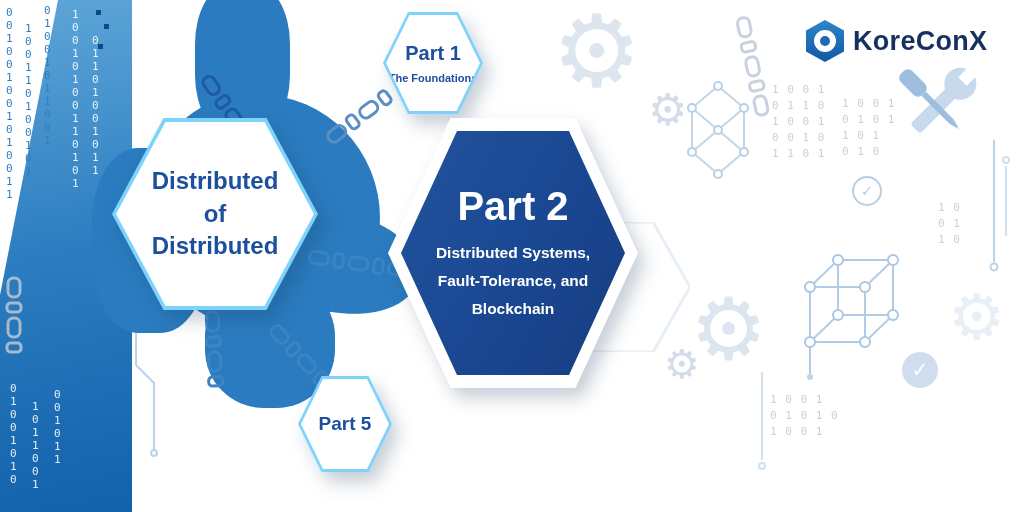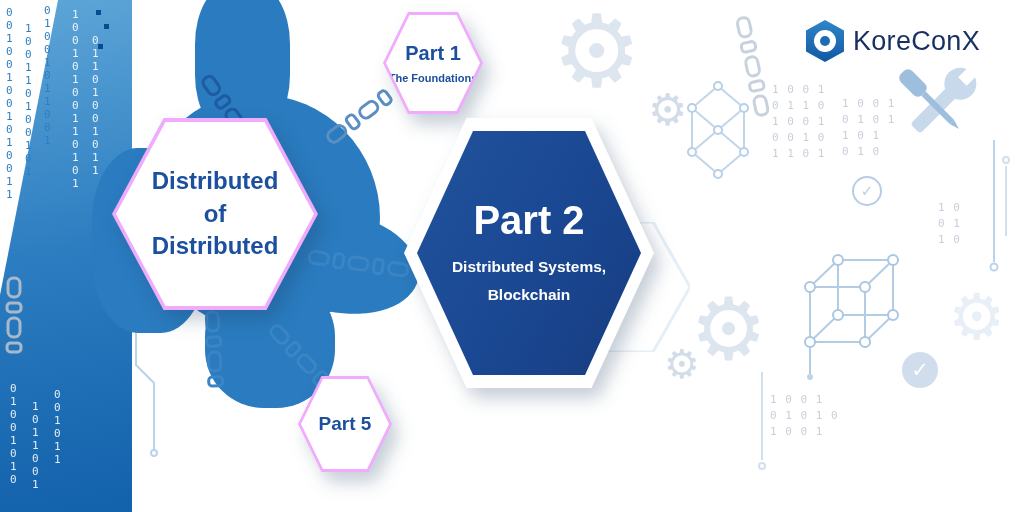--- a/index.html
+++ b/index.html
@@ -25,21 +25,21 @@
   
   .chain{position:absolute;display:flex;align-items:center;gap:3px;transform-origin:left center;}
   .chain i{display:block;border-style:solid;border-color:var(--c);}
   .link-a{width:16px;height:9px;border-width:3px;border-radius:7px;}
   .link-b{width:6px;height:11px;border-width:3px;border-radius:5px;}
 
   
   .hexw{position:absolute;filter:drop-shadow(7px 10px 9px rgba(25,55,90,.25));z-index:3;}
   .hex{position:absolute;clip-path:polygon(25% 0,75% 0,100% 50%,75% 100%,25% 100%,0 50%);
        display:flex;flex-direction:column;align-items:center;justify-content:center;text-align:center;}
-  .hex.outer{inset:0;background:#f0abfc;}
+  .hex.outer{inset:0;background:#7dd3fc;}
   .hex.white{background:#ffffff;}
   .hex.inner3{inset:3px;}
   .hex.inner4{inset:4px;}
   .hex.blue-fill{inset:13px;background:linear-gradient(120deg,#21539d 0%,#1a4690 60%,#163c80 100%);}
 
   .main-line{color:#1c4f9d;font-size:24px;font-weight:bold;line-height:1.35;}
   .p1-title{color:#1c4f9d;font-size:20px;font-weight:bold;}
   .p1-sub{color:#1c4f9d;font-size:11px;font-weight:bold;margin-top:7px;}
   .p2-title{color:#ffffff;font-size:40px;font-weight:bold;margin-bottom:10px;}
   .p2-line{color:#ffffff;font-size:15.5px;font-weight:bold;margin:5px 0;text-align:center;}
@@ -51,21 +51,21 @@
   .check{position:absolute;border-radius:50%;display:flex;align-items:center;justify-content:center;
          font-family:"DejaVu Sans",sans-serif;font-weight:bold;}
   .deco{position:absolute;}
 
   
   .logo{position:absolute;left:806px;top:20px;display:flex;align-items:center;gap:9px;z-index:5;}
   .logo-hex{width:38px;height:42px;clip-path:polygon(50% 0,100% 25%,100% 75%,50% 100%,0 75%,0 25%);
             background:linear-gradient(180deg,#2e86c8,#1258a4);display:flex;align-items:center;justify-content:center;}
   .logo-hex .ring{width:22px;height:22px;border-radius:50%;background:#ffffff;display:flex;align-items:center;justify-content:center;}
   .logo-hex .dot{width:10px;height:10px;border-radius:50%;background:#1b6cb5;}
-  .logo-text{font-size:27px;font-weight:normal;color:#16305f;letter-spacing:.3px;}
+  .logo-text{font-size:27px;font-weight:bold;color:#16305f;letter-spacing:.3px;}
 
   
   .footer{position:absolute;right:36px;bottom:26px;text-align:right;z-index:5;}
   .footer .series{color:#1b75bc;font-size:25px;font-weight:bold;margin-bottom:8px;}
   .footer .headline{color:#1a4b96;font-size:34px;font-weight:bold;}
 </style>
 </head>
 <body>
 
 <div class="stage">
@@ -320,25 +320,26 @@
 
   <div class="hexw" style="left:383px;top:12px;width:100px;height:102px;">
     <div class="hex outer">
       <div class="hex white inner3">
         <div class="p1-title">Part 1</div>
         <div class="p1-sub">The Foundations</div>
       </div>
     </div>
   </div>
 
-  <div class="hexw" style="left:404px;top:118px;width:250px;height:270px;">
+  <div class="hexw" style="left:388px;top:118px;width:250px;height:270px;">
     <div class="hex outer white" style="inset:0;background:#ffffff;">
       <div class="hex blue-fill">
         <div class="p2-title">Part 2</div>
         <div class="p2-line">Distributed Systems,</div>
+        <div class="p2-line">Fault-Tolerance, and</div>
         <div class="p2-line">Blockchain</div>
       </div>
     </div>
   </div>
 
   <div class="hexw" style="left:298px;top:376px;width:94px;height:96px;">
     <div class="hex outer">
       <div class="hex white inner3">
         <div class="p3-title">Part 5</div>
       </div>

